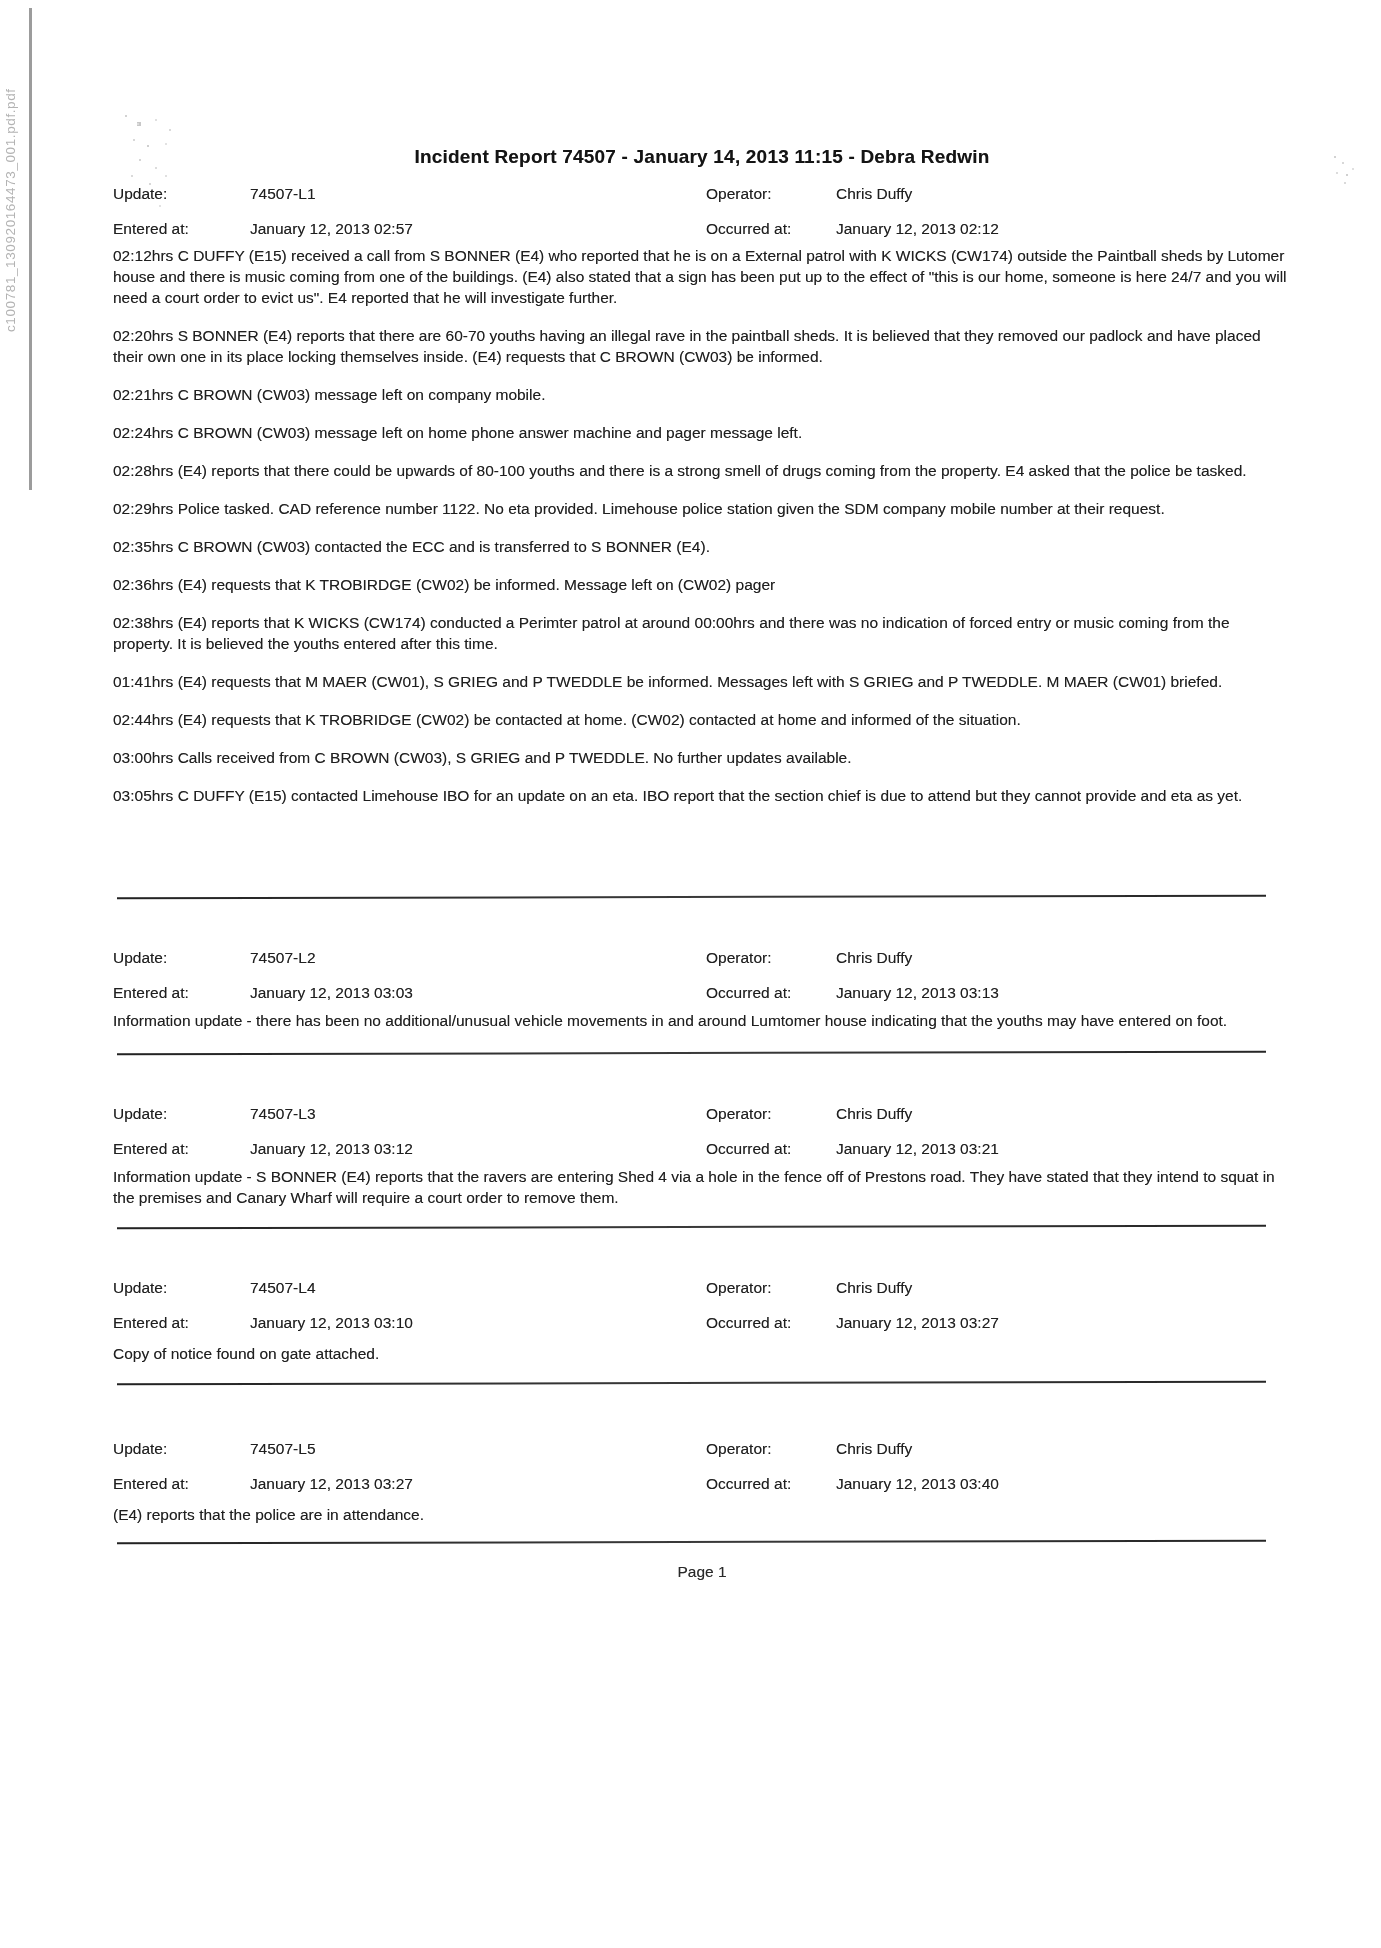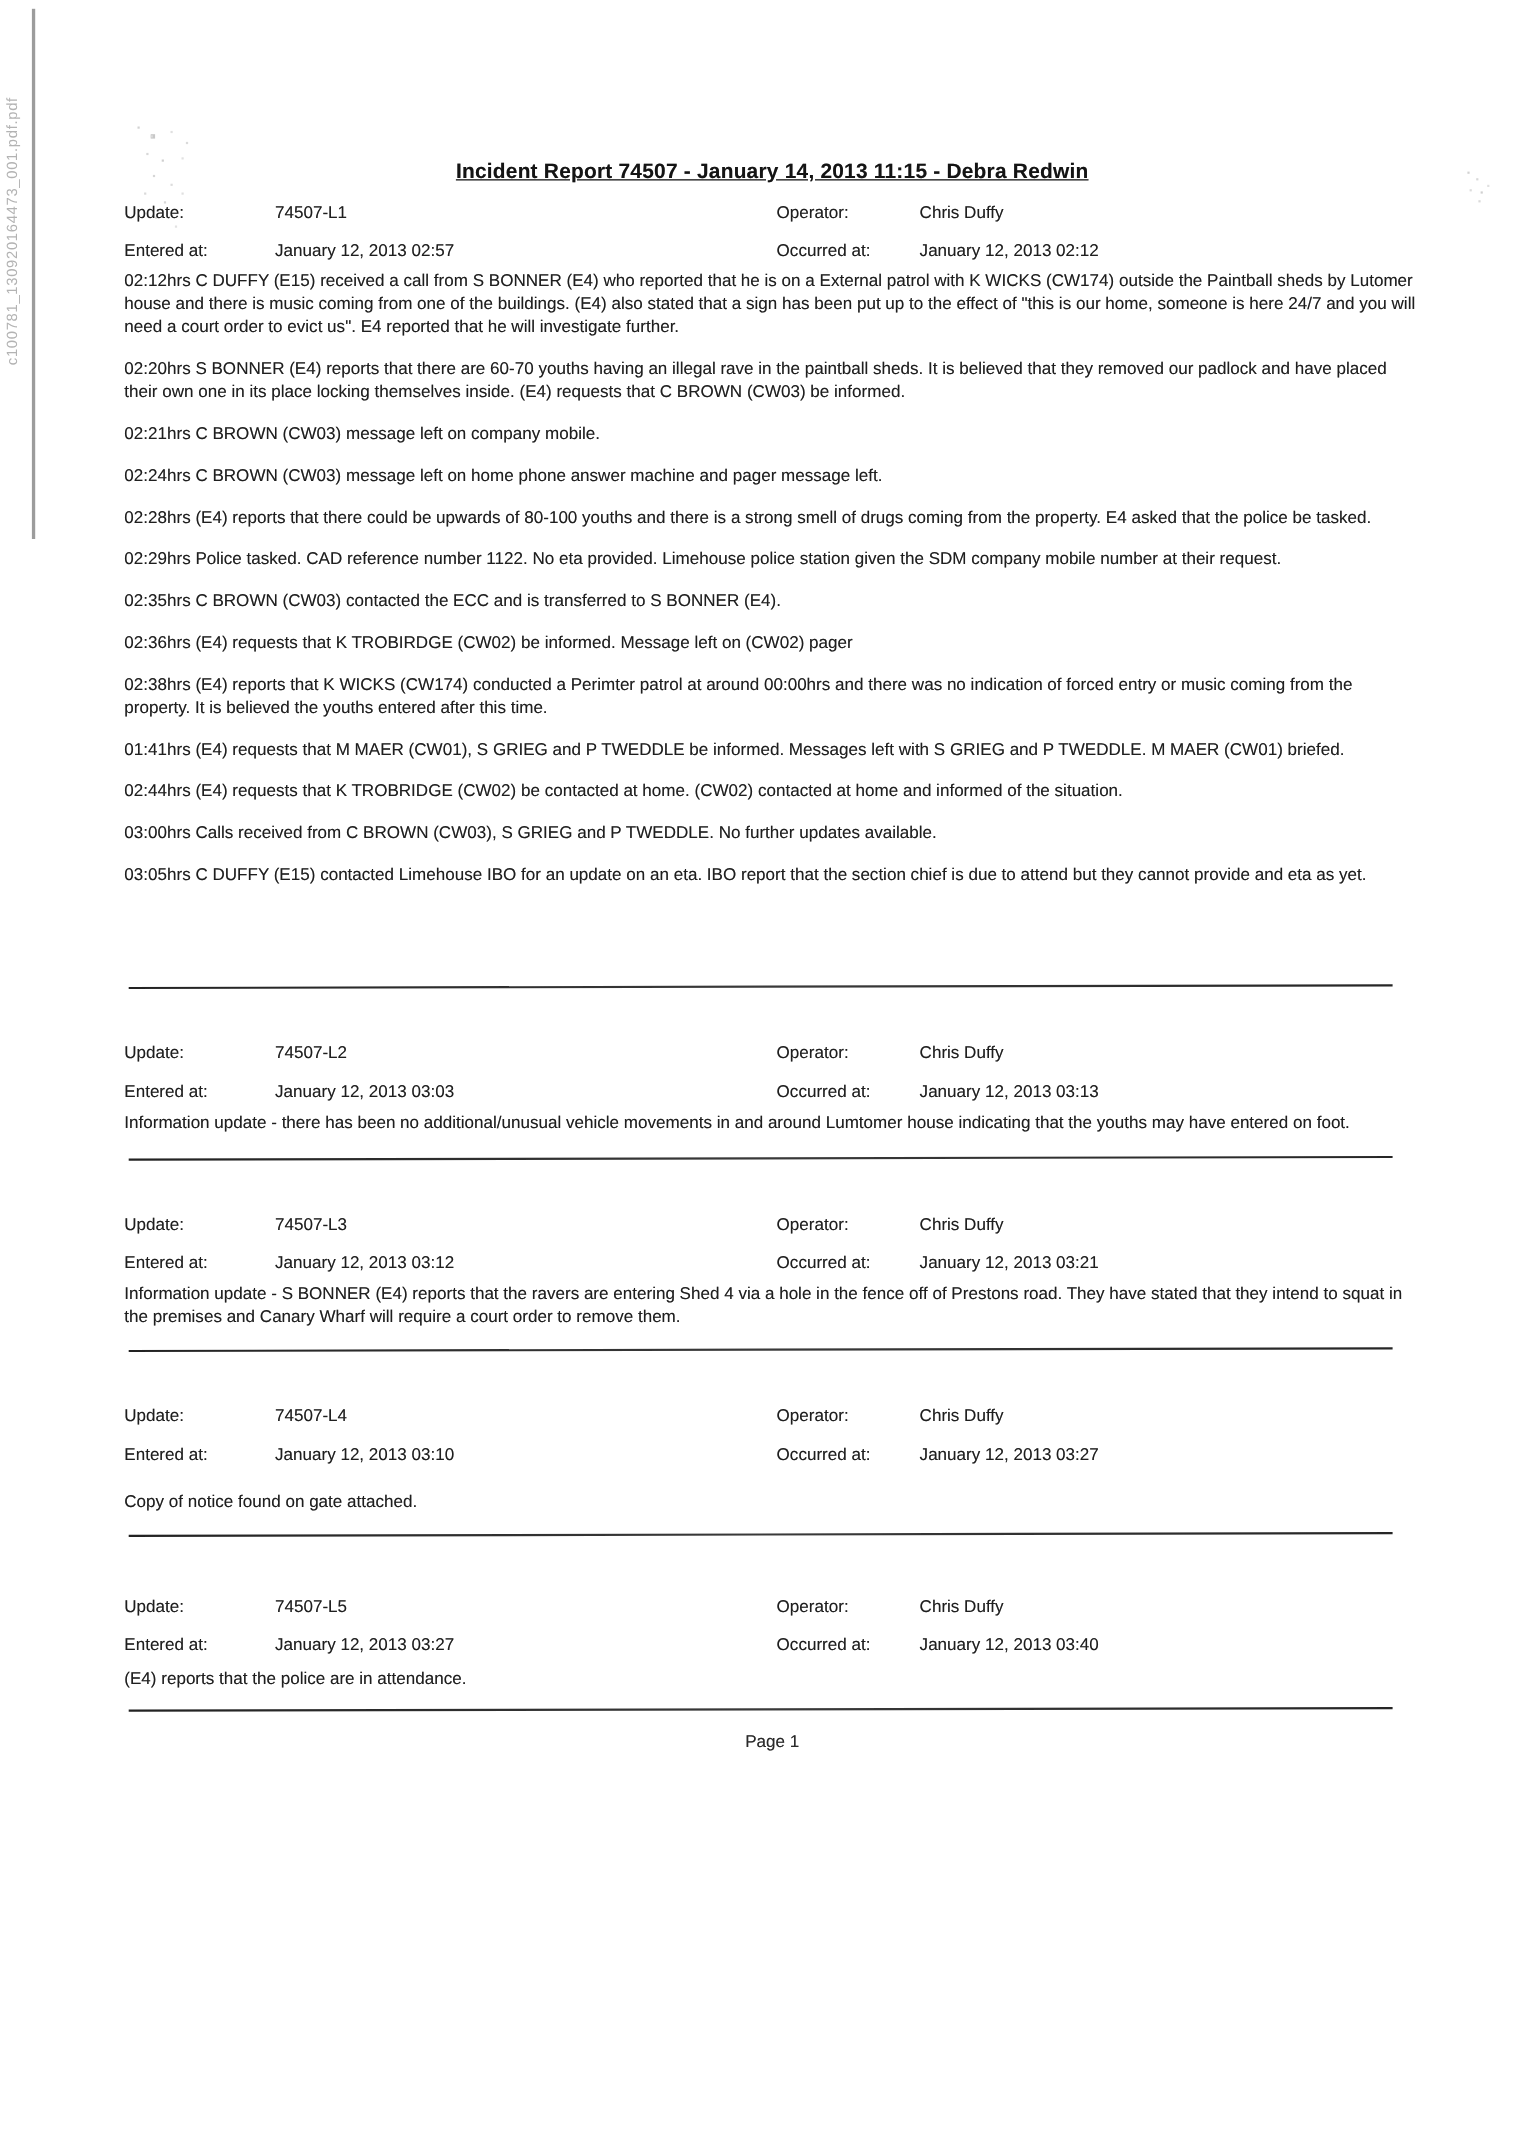--- a/index.html
+++ b/index.html
@@ -34,21 +34,21 @@
     box-shadow: 8px 6px #d8d8d8, 2px 16px #dcdcdc, 12px 18px #d0d0d0,
       18px 12px #e0e0e0, 10px 26px #dadada;
   }
   
   .content {
     position:absolute; left:113px; top:0; width:1178px;
     text-shadow:0 0 0.5px rgba(20,20,20,0.45);
   }
   .doc-title {
     margin-top:146px; text-align:center;
-    font-size:19px; font-weight:bold; color:#141414; letter-spacing:0.2px;text-decoration:underline;
+    font-size:19px; font-weight:bold; color:#141414; letter-spacing:0.2px;
   }
   .meta-grid {
     display:grid;
     grid-template-columns:137px 456px 130px 1fr;
     grid-auto-rows:21px; row-gap:14px;
     font-size:15.5px;
   }
   .para { font-size:15.5px; line-height:21px; margin-top:17px; }
   .first-para { margin-top:4px; }
   .rule {
@@ -137,21 +137,21 @@
   <div class="meta-grid mt-sec">
     <span>Update:</span>
     <span>74507-L4</span>
     <span>Operator:</span>
     <span>Chris Duffy</span>
     <span>Entered at:</span>
     <span>January 12, 2013 03:10</span>
     <span>Occurred at:</span>
     <span>January 12, 2013 03:27</span>
   </div>
-  <p class="para mt-text" style="margin-top:20px">Copy of notice found on gate attached.</p>
+  <p class="para mt-text" style="margin-top:8px">Copy of notice found on gate attached.</p>
 
   <hr class="rule mt-rule4">
 
   <div class="meta-grid mt-sec5">
     <span>Update:</span>
     <span>74507-L5</span>
     <span>Operator:</span>
     <span>Chris Duffy</span>
     <span>Entered at:</span>
     <span>January 12, 2013 03:27</span>

